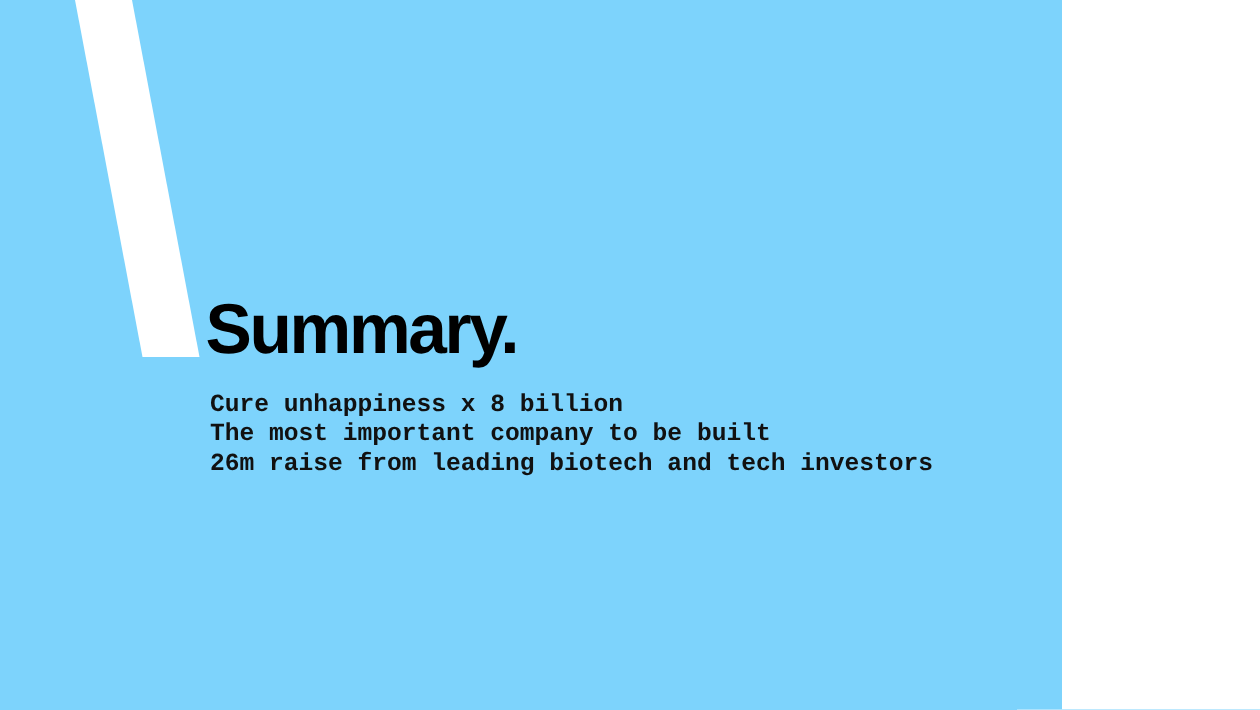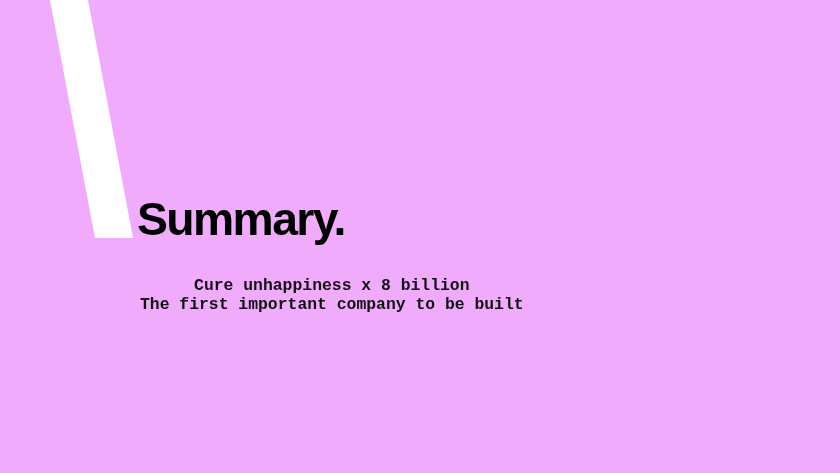--- a/index.html
+++ b/index.html
@@ -7,24 +7,24 @@
     margin: 0;
     padding: 0;
   }
   body {
     background: #ffffff;
     font-family: "Liberation Sans", sans-serif;
   }
 
   .slide {
     position: relative;
-    width: 840px;
+    width: 708px;
     height: 473px;
     overflow: hidden;
-    background: #f0abfc;
+    background: #7dd3fc;
   }
 
   
   .stripe {
     position: absolute;
     left: 0;
     top: 0;
     width: 200px;
     height: 238px;
     pointer-events: none;
@@ -50,25 +50,24 @@
     white-space: nowrap;
     -webkit-font-smoothing: antialiased;
     transform: scaleX(0.985);
     transform-origin: left top;
   }
 
   
   .summary-lines {
     position: absolute;
     left: 140px;
-    top: 276px;
+    top: 260px;
     margin: 0;
     padding: 0;
     list-style: none;
-    text-align: center;
   }
   .summary-line {
     font-family: "Liberation Mono", "DejaVu Sans Mono", monospace;
     font-size: 16.4px;
     font-weight: 700;
     line-height: 19.3px;
     color: #111111;
     white-space: pre;
     letter-spacing: 0px;
   }
@@ -81,16 +80,17 @@
   <div class="stripe">
     <svg viewBox="0 0 200 238" xmlns="http://www.w3.org/2000/svg" aria-hidden="true">
       <polygon points="50,0 88,0 133,238 95,238" fill="#ffffff"></polygon>
     </svg>
   </div>
 
   <h1 class="page-title">Summary.</h1>
 
   <ul class="summary-lines">
     <li class="summary-line">Cure unhappiness x 8 billion</li>
-    <li class="summary-line">The first important company to be built</li>
+    <li class="summary-line">The most important company to be built</li>
+    <li class="summary-line">26m raise from leading biotech and tech investors</li>
   </ul>
 
 </div>
 
 </body></html>

